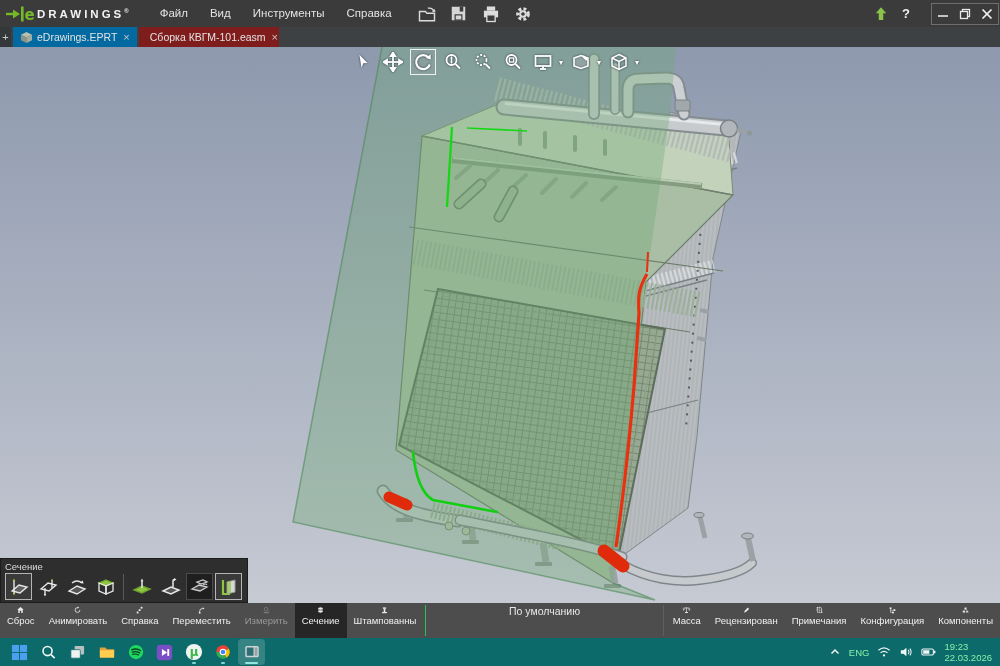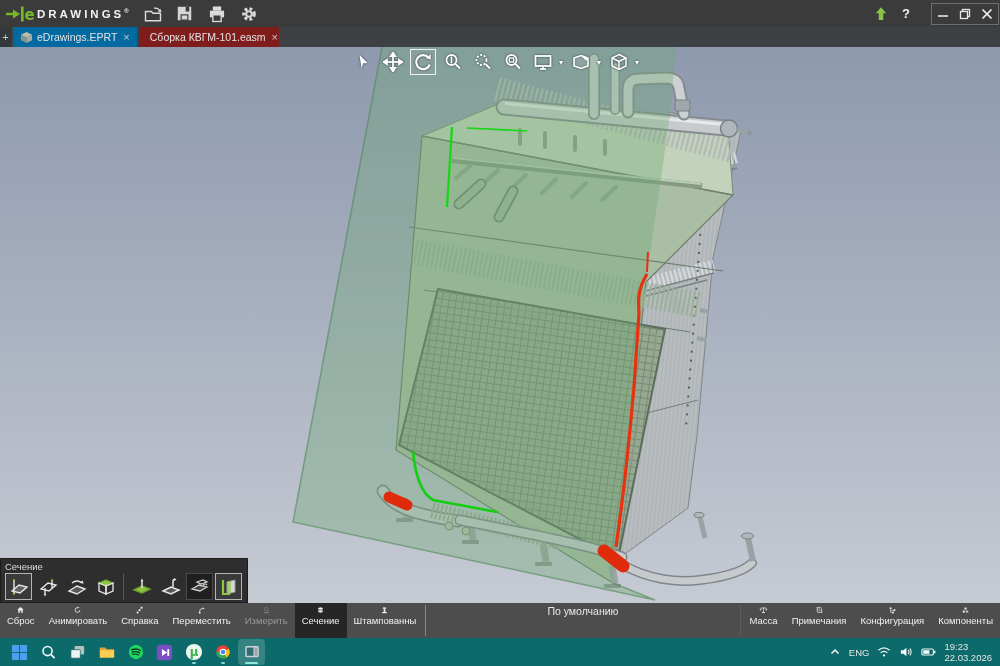--- a/index.html
+++ b/index.html
@@ -58,41 +58,47 @@
   .bb-item.disabled{color:#999}
   .bb-item.disabled svg{opacity:.5}
   .bb-config{flex:1;display:flex;align-items:flex-start;justify-content:center;color:#e8e8e8;font-size:10.5px;border-left:1px solid #22c55e;border-right:1px solid #5e5e5e;margin:2px 2px}
 
   
   .taskbar{position:absolute;top:638px;left:0;right:0;height:28px;background:#0d6a6a;display:flex;align-items:center;padding-left:6px;z-index:40}
   .tk-btn{width:27px;height:26px;display:flex;align-items:center;justify-content:center;border-radius:4px;position:relative;margin-right:2px}
   .tk-btn.active{background:rgba(255,255,255,.17)}
   .tk-btn.active::after{content:"";position:absolute;bottom:1px;left:7px;width:13px;height:2.5px;border-radius:2px;background:#8fe8df}
   .tk-btn.dotted::after{content:"";position:absolute;bottom:1px;left:12px;width:4px;height:2.5px;border-radius:2px;background:#7fd8cf}
-  .tray{margin-left:auto;display:flex;align-items:center;gap:8px;padding-right:8px;color:#e5e5e5}
+  .tray{margin-left:auto;display:flex;align-items:center;gap:8px;padding-right:8px;color:#86efac}
   .tray .lang{font-size:9.5px}
   .clock{font-size:9.5px;line-height:1.2}
 
   svg{display:block}
 </style>
 </head>
 <body>
 
 <div class="screen">
 
   <div class="titlebar">
     <div class="logo">
       <svg width="30" height="18" viewBox="0 0 30 18">
         <line x1="1" y1="9" x2="9" y2="9" stroke="#76b82a" stroke-width="2.4"></line>
         <polygon points="8,4.5 15,9 8,13.5" fill="#76b82a"></polygon>
         <rect x="16" y="1.5" width="2.6" height="15" fill="#76b82a"></rect>
         <text x="19.5" y="14.5" font-size="15" font-weight="bold" fill="#76b82a" font-family="'DejaVu Sans',sans-serif">e</text>
       </svg>
     </div>
     <span class="brand"><span>DRAWINGS</span><sup>®</sup></span>
+    <div class="menus">
+      <span class="menu-item">Файл</span>
+      <span class="menu-item">Вид</span>
+      <span class="menu-item">Инструменты</span>
+      <span class="menu-item">Справка</span>
+    </div>
     <div class="tb-icons">
       <div class="tb-btn">
         <svg width="20" height="20" viewBox="0 0 24 24" fill="none" stroke="#dcdcdc" stroke-width="1.7">
           <path d="M3,9 h7 l2,2 h9 v9 H3 Z"></path>
           <path d="M13,5 q6,-1 7,4" stroke-width="1.5"></path>
           <polygon points="18.2,9.6 22.4,9.2 20.6,5.6" fill="#dcdcdc" stroke="none"></polygon>
         </svg>
       </div>
       <div class="tb-btn">
         <svg width="19" height="19" viewBox="0 0 24 24">
@@ -483,20 +489,27 @@
       <svg width="19" height="18" viewBox="0 0 20 20" fill="none" stroke="#ececec" stroke-width="1.6">
           <line x1="10" y1="3" x2="10" y2="15"></line>
           <line x1="3" y1="5" x2="17" y2="5"></line>
           <path d="M1.5,6 L3,11 L4.5,6"></path>
           <path d="M15.5,6 L17,11 L18.5,6"></path>
           <rect x="6.5" y="15" width="7" height="2.5" fill="#ececec" stroke="none"></rect>
         </svg>
       <span class="bb-label">Масса</span>
     </div>
     <div class="bb-item">
+      <svg width="19" height="18" viewBox="0 0 20 20">
+          <path d="M4,16.5 L5.5,11.8 L13.3,4 L16.5,7.2 L8.7,15 Z" fill="#ececec"></path>
+          <path d="M4,16.5 L5,13.4 L7.1,15.5 Z" fill="#8a8a8a"></path>
+        </svg>
+      <span class="bb-label">Рецензирован</span>
+    </div>
+    <div class="bb-item">
       <svg width="19" height="18" viewBox="0 0 20 20" fill="none" stroke="#ececec" stroke-width="1.4">
           <rect x="4.5" y="4.5" width="11" height="11"></rect>
           <line x1="10" y1="1.5" x2="10" y2="18.5" stroke-dasharray="2.5,1.8"></line>
           <line x1="1.5" y1="10" x2="18.5" y2="10" stroke-dasharray="2.5,1.8"></line>
           <rect x="3" y="3" width="3" height="3" fill="#ececec" stroke="none"></rect>
           <rect x="14" y="14" width="3" height="3" fill="#ececec" stroke="none"></rect>
         </svg>
       <span class="bb-label">Примечания</span>
     </div>
     <div class="bb-item">

